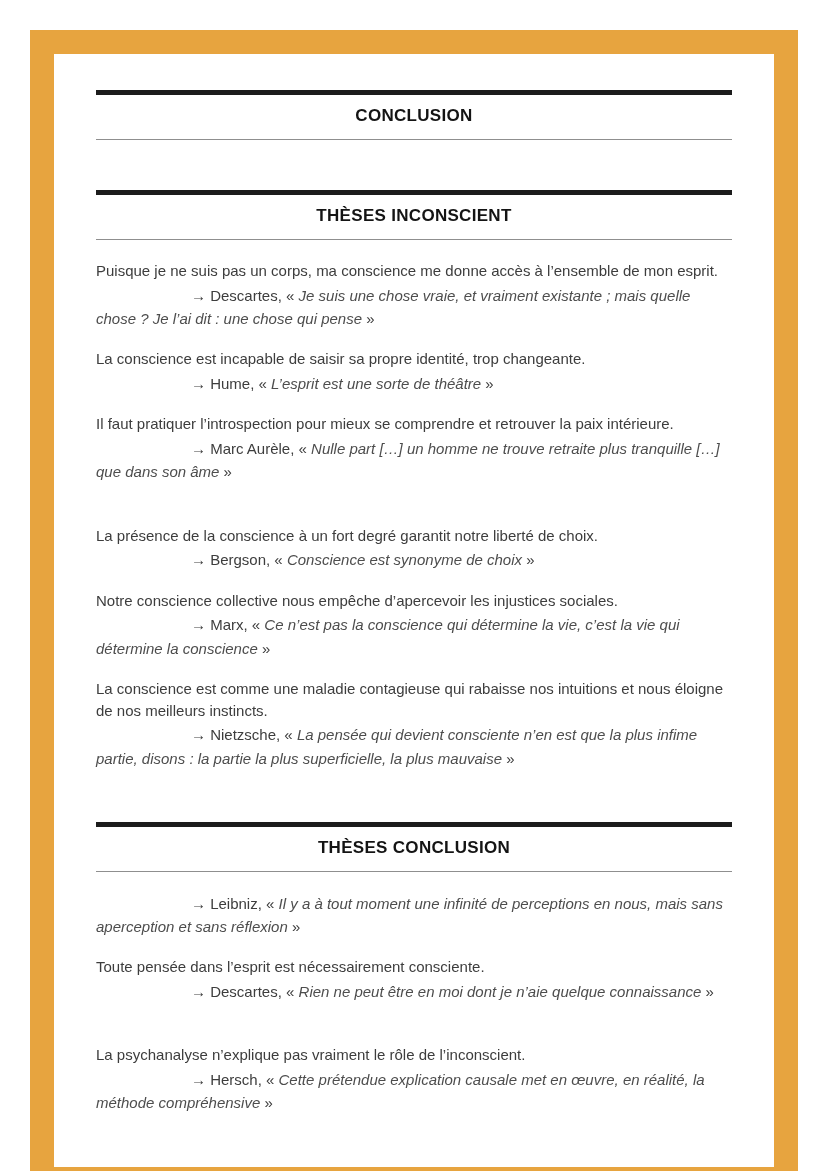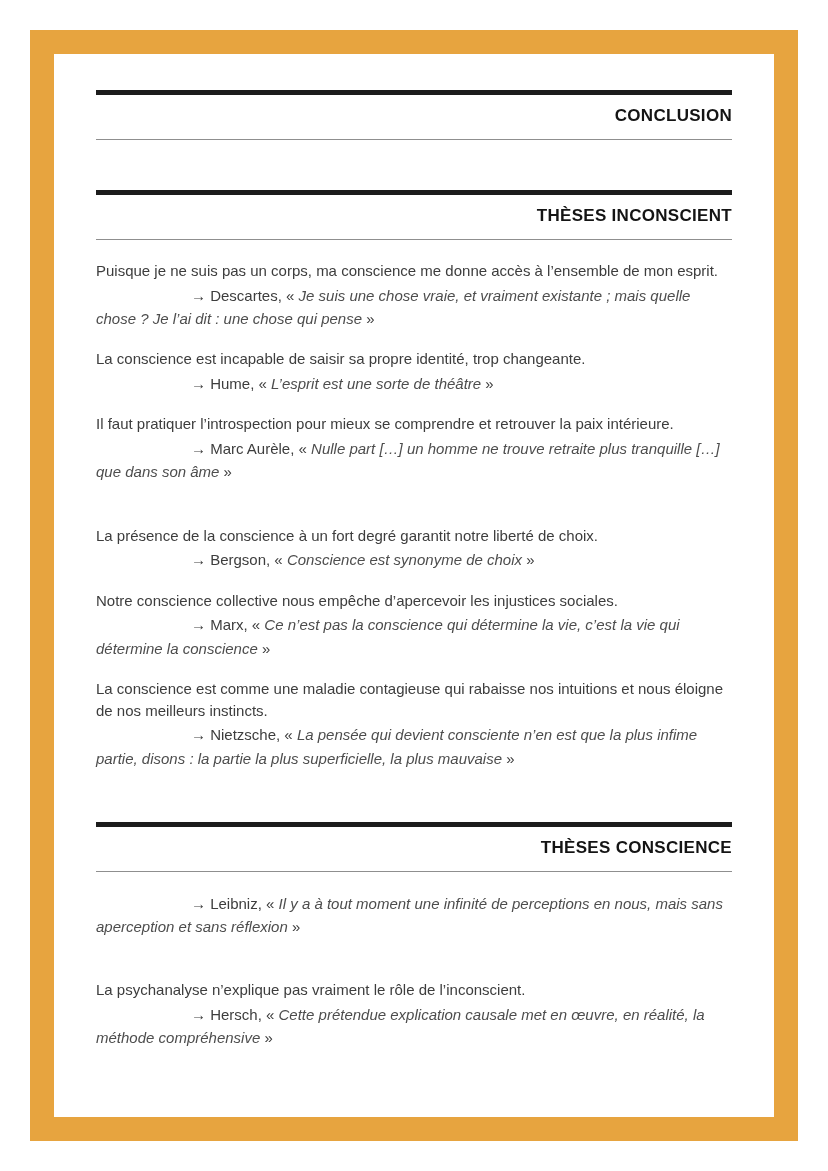--- a/index.html
+++ b/index.html
@@ -27,21 +27,21 @@
   }
   .page{
     padding:36px 42px 34px 42px;
     min-height:1063px;
     display:flex;
     flex-direction:column;
   }
   .heading-block{
     border-top:5px solid var(--heading_bar);
     border-bottom:1px solid var(--thin_rule);
-    text-align:right;
+    text-align:center;
     padding:11px 0 13px 0;
     margin:0;
   }
   .heading-block h1,.heading-block h2{
     margin:0;
     font-size:17px;
     font-weight:bold;
     color:#141414;
     letter-spacing:.3px;
   }
@@ -116,28 +116,32 @@
           <div class="item">
             <p class="statement">La conscience est comme une maladie contagieuse qui rabaisse nos intuitions et nous éloigne de nos meilleurs instincts.</p>
             <p class="quote-line"><span>→ Nietzsche, « </span><em>La pensée qui devient consciente n’en est que la plus infime partie, disons : la partie la plus superficielle, la plus mauvaise</em><span> »</span></p>
           </div>
 
         </div>
       </div>
 
       <div class="section">
         <div class="heading-block">
-          <h2>THÈSES CONSCIENCE</h2>
+          <h2>THÈSES CONCLUSION</h2>
         </div>
         <div class="items">
 
           <div class="item">
             <p class="quote-line"><span>→ Leibniz, « </span><em>Il y a à tout moment une infinité de perceptions en nous, mais sans aperception et sans réflexion</em><span> »</span></p>
           </div>
 
+          <div class="item">
+            <p class="statement">Toute pensée dans l’esprit est nécessairement consciente.</p>
+            <p class="quote-line"><span>→ Descartes, « </span><em>Rien ne peut être en moi dont je n’aie quelque connaissance</em><span> »</span></p>
+          </div>
 
 
           <div class="item extra-gap">
             <p class="statement">La psychanalyse n’explique pas vraiment le rôle de l’inconscient.</p>
             <p class="quote-line"><span>→ Hersch, « </span><em>Cette prétendue explication causale met en œuvre, en réalité, la méthode compréhensive</em><span> »</span></p>
           </div>
 
         </div>
       </div>
 

